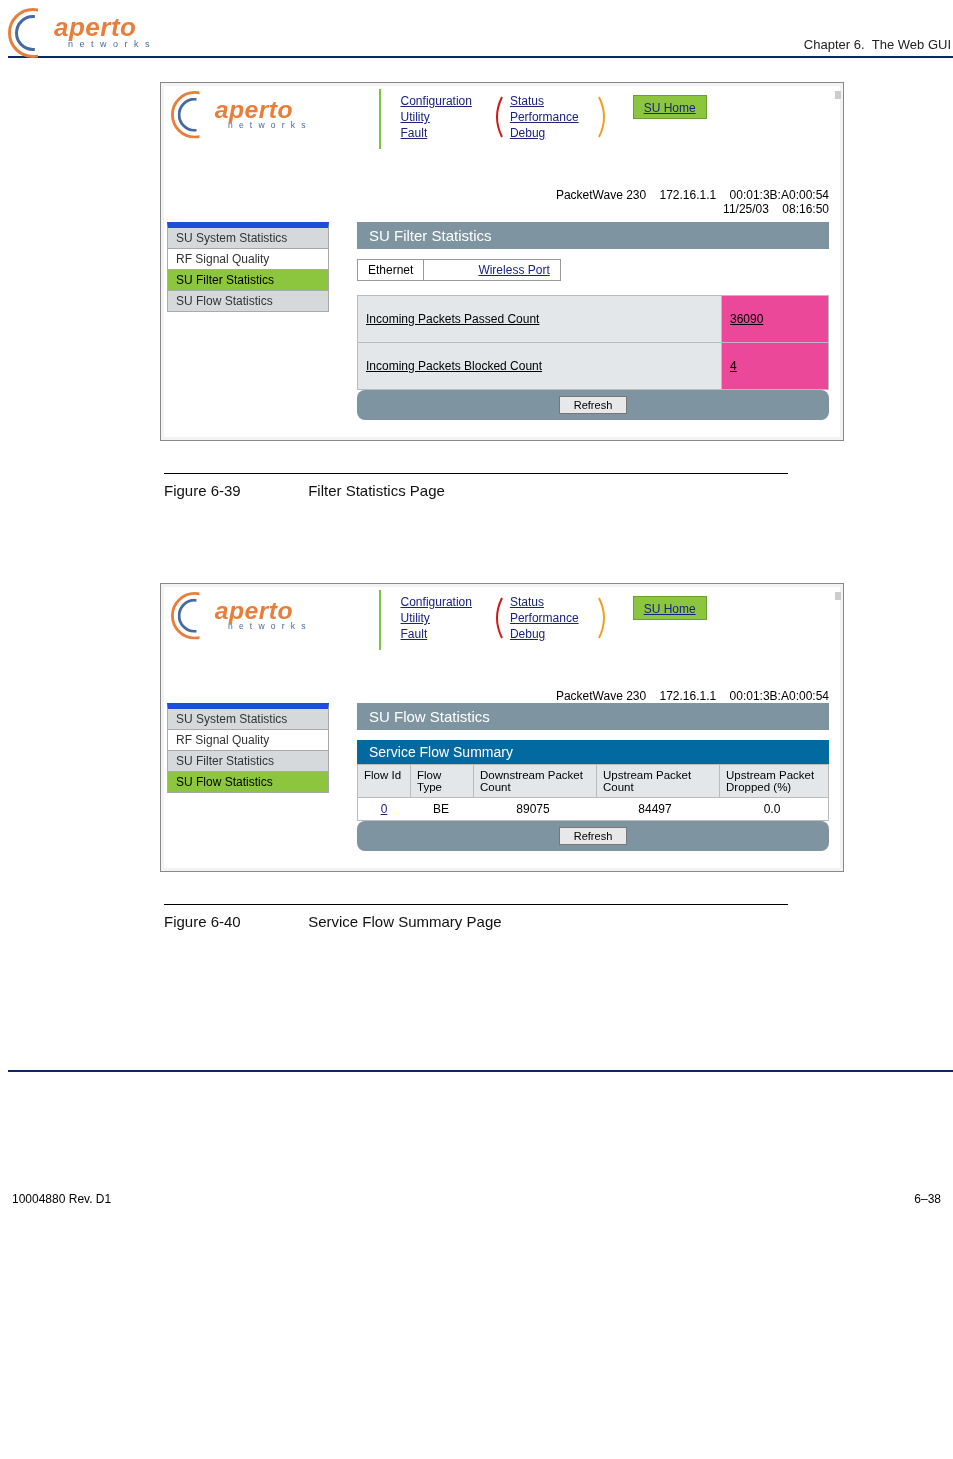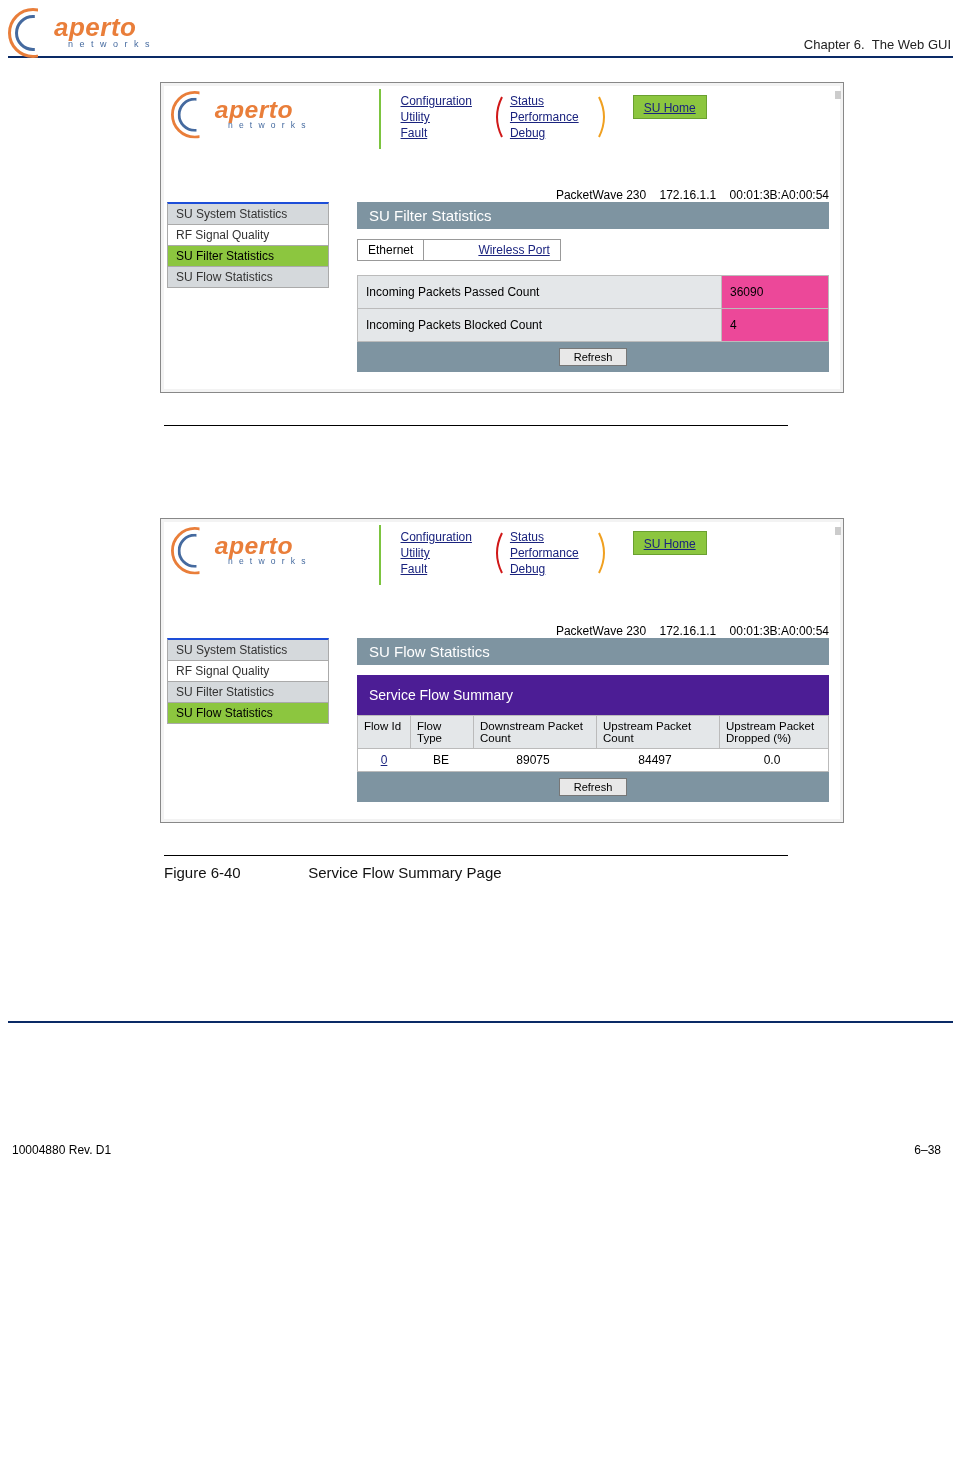--- a/index.html
+++ b/index.html
@@ -134,39 +134,39 @@
     margin: 0 0 0 6px;
     font-size: 12px;
   }
   .sb-item {
     border: 1px solid #aaa;
     border-top: none;
     padding: 3px 8px;
     background: #d5d9dc;
     color:#333;
   }
-  .sb-item:first-child { border-top:2px solid #1d4ed8; }
+  .sb-item:first-child { border-top:6px solid #1d4ed8; }
   .sb-item.white { background:#fff; }
   .sb-item.active { background:#8cc63f; color:#000; }
   .main-col {
     flex: 1;
     padding: 0 14px 0 28px;
   }
   .banner {
     background:#7e94a1;
     color:#fff;
     font-size: 15px;
     padding: 5px 12px;
     margin-bottom: 10px;
   }
   .subbanner {
-    background:#4c1d95;
+    background:#0369a1;
     color:#fff;
     font-size: 14px;
-    padding: 12px 12px;
+    padding: 4px 12px;
     margin-bottom: 0;
   }
   .tabs {
     display: inline-flex;
     border: 1px solid #999;
     font-size: 12px;
     margin-bottom: 14px;
     gap: 44px;
   }
   .tabs span {
@@ -175,29 +175,31 @@
   }
   .tabs span:last-child { border-right:none; }
   .tabs span.link a { color:#1a237e; text-decoration: underline;}
   .stat-table {
     width: 100%;
     border-collapse: collapse;
     font-size: 12px;
   }
   .stat-table td {
     border: 1px solid #bbb;
-    padding: 9px 8px;
+    padding: 16px 8px;
     background:#e4e7e9;
+    text-decoration:underline;
   }
   .stat-table td.val { background:#ec4899; width:90px; }
   .refresh-row {
     background:#7e94a1;
     padding: 6px 0;
     display:flex;
     justify-content:center;
+    border-radius:8px;
   }
   .refresh-row button {
     font-size:11px;
     padding: 2px 14px;
     background:#e8e8e8;
     border: 1px solid #777;
   }
   .flow-head {
     display:flex;
     background:#e4e7e9;
@@ -295,20 +297,24 @@
                 <path d="M2 4 Q12 24 2 44"></path>
               </svg>
             </div>
           <div class="su-home-btn"><a href="#">SU Home</a></div>
         </div>
       </div>
       <div class="info-line">
         <span>PacketWave 230</span>&nbsp;&nbsp;&nbsp;
         <span>172.16.1.1</span>&nbsp;&nbsp;&nbsp;
         <span>00:01:3B:A0:00:54</span>
+      </div>
+      <div class="info-line2">
+        <span>11/25/03</span>&nbsp;&nbsp;&nbsp;
+        <span>08:16:50</span>
       </div>
       <div class="ss-body">
         <div class="sidebar">
           <div class="sb-item">SU System Statistics</div>
           <div class="sb-item white">RF Signal Quality</div>
           <div class="sb-item active">SU Filter Statistics</div>
           <div class="sb-item">SU Flow Statistics</div>
         </div>
         <div class="main-col">
           <div class="banner">SU Filter Statistics</div>
@@ -329,20 +335,24 @@
           </tbody>
             </table>
           <div class="refresh-row">
             <button>Refresh</button>
           </div>
         </div>
       </div>
     </div>
   </div>
   <hr class="fig-rule">
+  <div class="caption">
+    <span class="fignum">Figure 6-39</span>
+    <span>Filter Statistics Page</span>
+  </div>
 
   <div class="gap-large"></div>
 
   <div class="screenshot-wrap">
     <div class="screenshot">
       <div class="scrollbar-dummy"></div>
       <div class="ss-top">
         <div class="aperto-logo ss-logo">
           <div class="logo-mark">
             <div class="logo-c logo-c1"></div>

